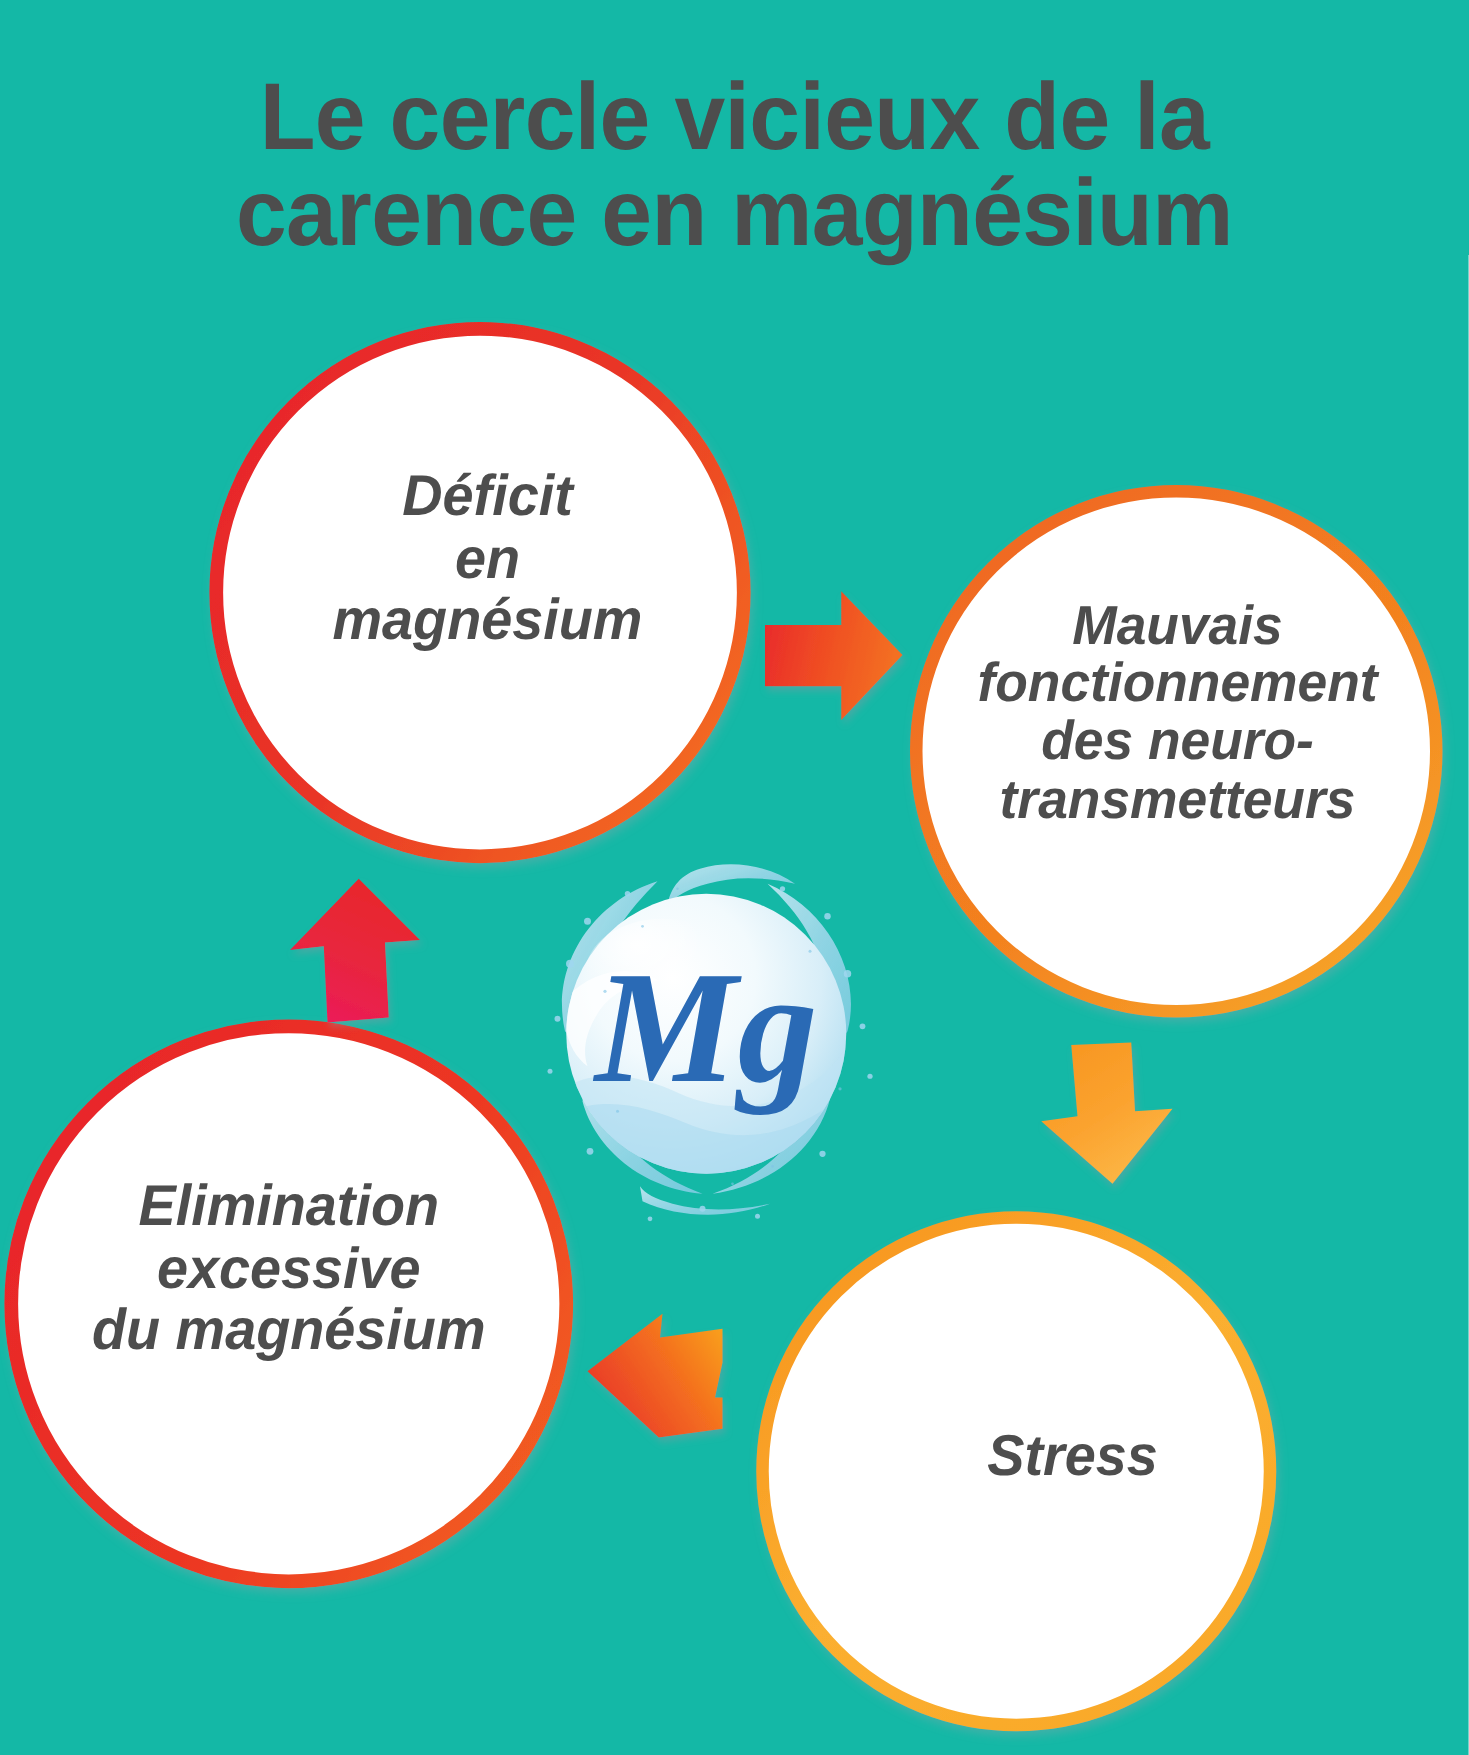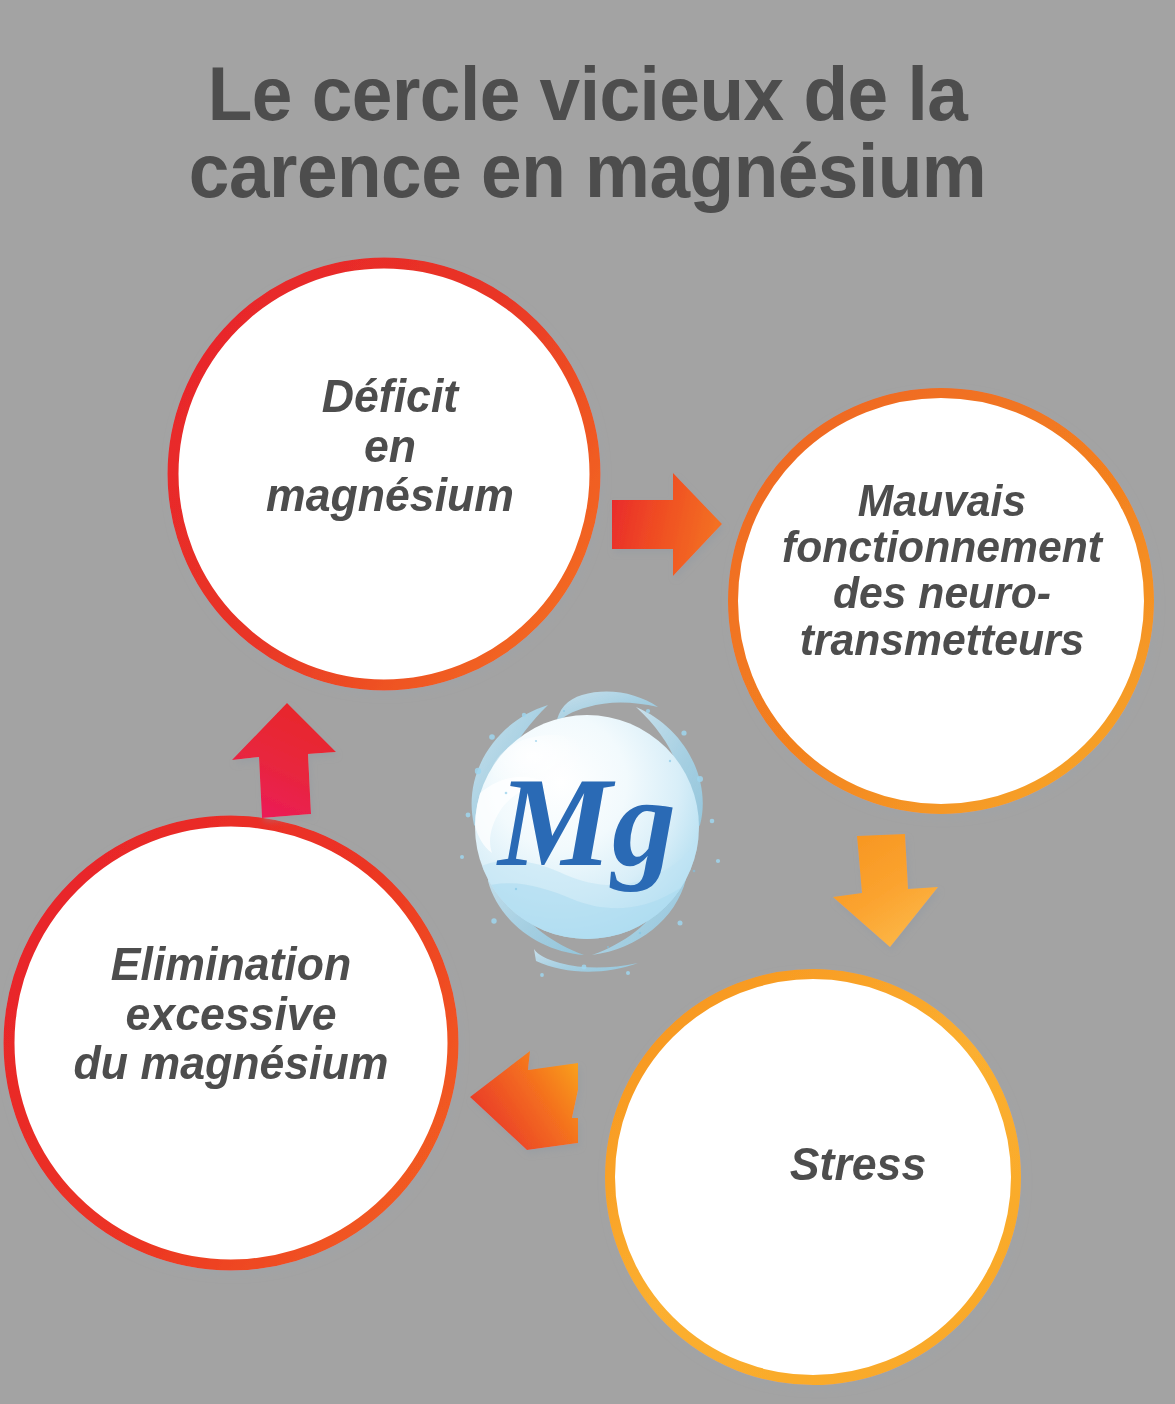--- a/index.html
+++ b/index.html
@@ -8,21 +8,21 @@
     padding: 0;
     background: #ffffff;
   }
   body {
     font-family: "Liberation Sans", "DejaVu Sans", sans-serif;
   }
   #page {
     position: relative;
     width: 1175px;
     height: 1404px;
-    background: #a3a3a3;
+    background: #14b8a6;
     overflow: hidden;
   }
 
   
   #title {
     position: absolute;
     left: 0;
     top: 4px;
     width: 1175px;
     text-align: center;
@@ -87,21 +87,21 @@
   #label-elimination {
     left: 4px;
     top: 940px;
     width: 454px;
     font-size: 46px;
   }
 
   
   #mg-emblem {
     position: absolute;
-    left: 432px;
+    left: 410px;
     top: 675px;
     width: 310px;
     height: 310px;
   }
   #mg-svg {
     width: 310px;
     height: 310px;
     display: block;
   }
 </style>

